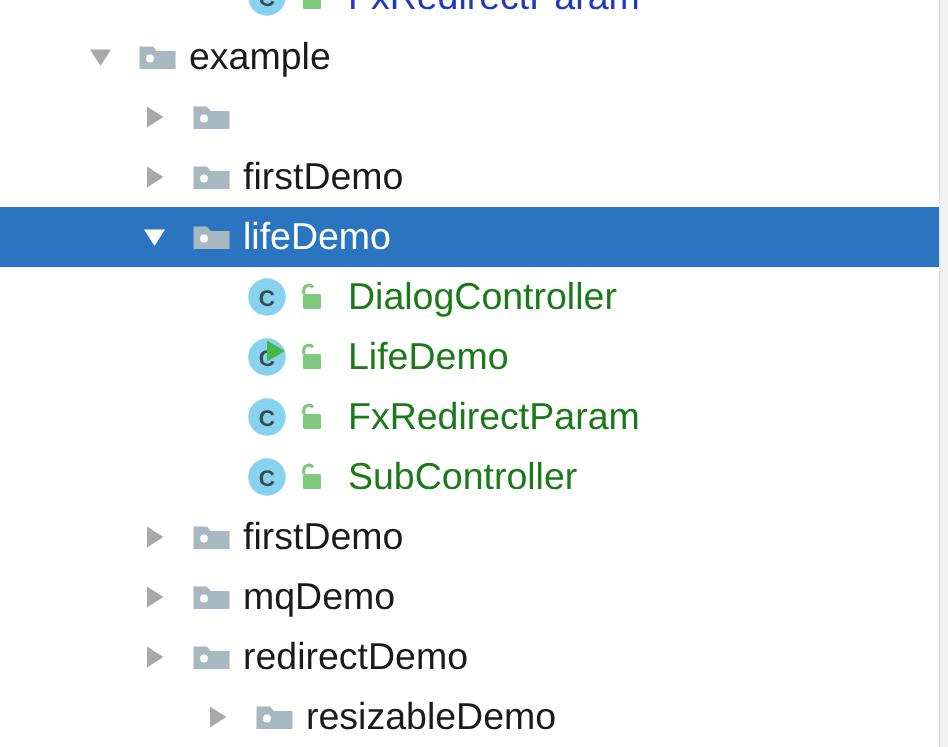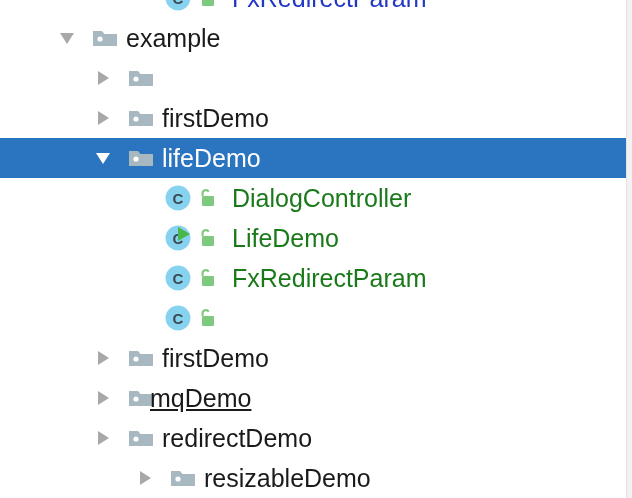--- a/index.html
+++ b/index.html
@@ -248,20 +248,21 @@
             <text x="13" y="19" font-family="Liberation Sans, sans-serif" font-size="15" font-weight="bold" fill="#3b4a52" text-anchor="middle">C</text>
           </svg>
         </div>
       </div>
       <div class="lock-slot" style="left: 196px;">
         <svg class="lock-icon" width="18" height="20" viewBox="0 0 18 20" xmlns="http://www.w3.org/2000/svg">
           <path d="M4.5 8 V5.5 a3.4 3.4 0 0 1 6.2 -1.9" fill="none" stroke="#7ec97e" stroke-width="2.1"></path>
           <rect x="4" y="8" width="12" height="10" rx="1" fill="#7ec97e"></rect>
         </svg>
       </div>
+      <span class="label cls" style="left: 232px;">SubController</span>
     </div>
     <div class="row" style="top: 338px;">
       <div class="twisty" style="left: 92px;">
         <div class="tri collapsed"></div>
       </div>
       <div class="icon-slot" style="left: 128px;">
         <svg class="folder-icon" width="26" height="20" viewBox="0 0 26 20" xmlns="http://www.w3.org/2000/svg">
           <path d="M1 3 h9 l2.5 3 H25 v12 H1 Z" fill="#a8b8c0"></path>
           <circle cx="8" cy="11" r="2.6" fill="#ffffff"></circle>
         </svg>
@@ -271,21 +272,21 @@
     <div class="row" style="top: 378px;">
       <div class="twisty" style="left: 92px;">
         <div class="tri collapsed"></div>
       </div>
       <div class="icon-slot" style="left: 128px;">
         <svg class="folder-icon" width="26" height="20" viewBox="0 0 26 20" xmlns="http://www.w3.org/2000/svg">
           <path d="M1 3 h9 l2.5 3 H25 v12 H1 Z" fill="#a8b8c0"></path>
           <circle cx="8" cy="11" r="2.6" fill="#ffffff"></circle>
         </svg>
       </div>
-      <span class="label pkg" style="left: 150px; text-decoration: underline;">mqDemo</span>
+      <span class="label pkg" style="left: 162px;">mqDemo</span>
     </div>
     <div class="row" style="top: 418px;">
       <div class="twisty" style="left: 92px;">
         <div class="tri collapsed"></div>
       </div>
       <div class="icon-slot" style="left: 128px;">
         <svg class="folder-icon" width="26" height="20" viewBox="0 0 26 20" xmlns="http://www.w3.org/2000/svg">
           <path d="M1 3 h9 l2.5 3 H25 v12 H1 Z" fill="#a8b8c0"></path>
           <circle cx="8" cy="11" r="2.6" fill="#ffffff"></circle>
         </svg>

